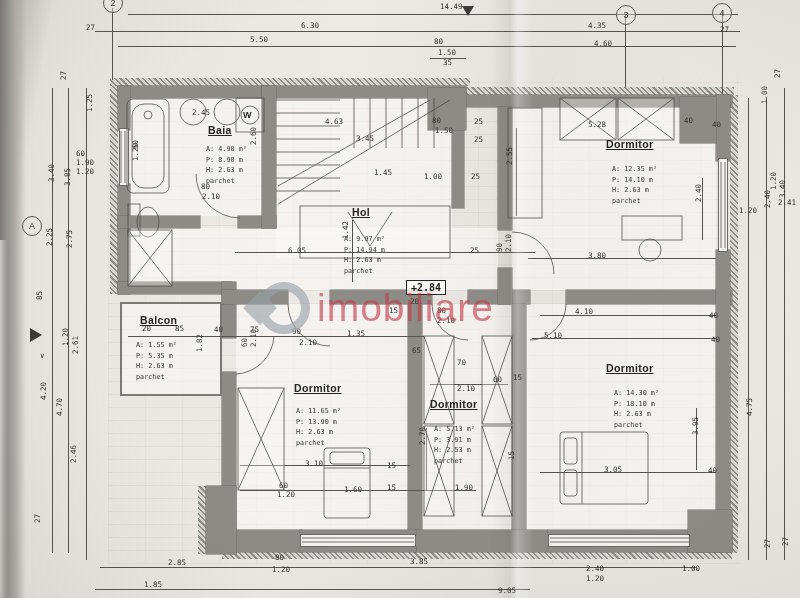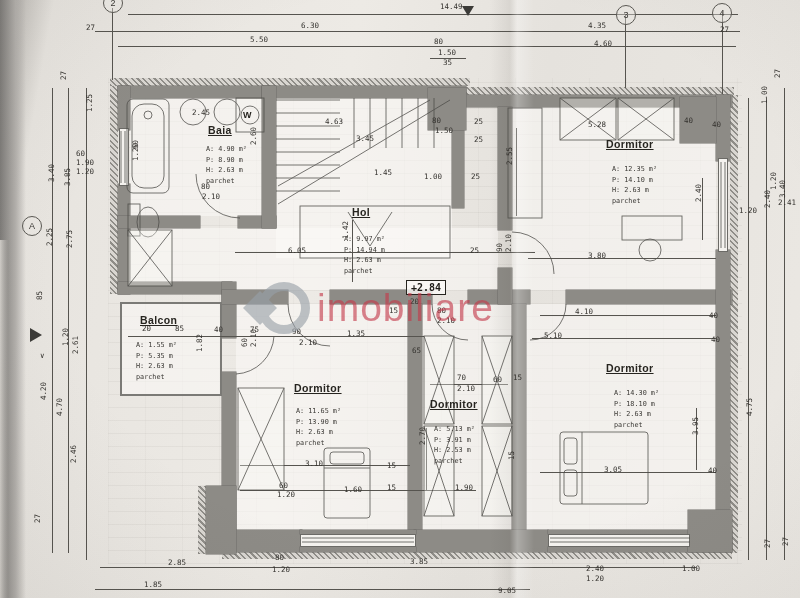--- a/index.html
+++ b/index.html
@@ -343,21 +343,21 @@
       <span class="abs dim" style="left: 711px; top: 336px;">40</span>
       <span class="abs dim rot" style="left: 241px; top: 347px;">60</span>
       <span class="abs dim rot" style="left: 250px; top: 347px;">2.10</span>
       <span class="abs dim" style="left: 305px; top: 460px;">3.10</span>
       <span class="abs dim" style="left: 279px; top: 482px;">60</span>
       <span class="abs dim" style="left: 277px; top: 491px;">1.20</span>
       <span class="abs dim" style="left: 344px; top: 486px;">1.60</span>
       <span class="abs dim" style="left: 387px; top: 484px;">15</span>
       <span class="abs dim" style="left: 387px; top: 462px;">15</span>
       <span class="abs dim" style="left: 455px; top: 484px;">1.90</span>
-      <span class="abs dim" style="left: 457px; top: 374px; text-align: right;">70</span>
+      <span class="abs dim" style="left: 457px; top: 359px; text-align: right;">70</span>
       <span class="abs dim" style="left: 457px; top: 385px;">2.10</span>
       <span class="abs dim" style="left: 493px; top: 376px;">60</span>
       <span class="abs dim" style="left: 513px; top: 374px;">15</span>
       <span class="abs dim rot" style="left: 419px; top: 445px;">2.70</span>
       <span class="abs dim rot" style="left: 508px; top: 460px;">15</span>
       <span class="abs dim" style="left: 604px; top: 466px;">3.05</span>
       <span class="abs dim" style="left: 708px; top: 467px;">40</span>
       <span class="abs dim rot" style="left: 692px; top: 435px;">3.95</span>
       <span class="abs dim rot" style="left: 196px; top: 352px;">1.82</span>
     </div>

